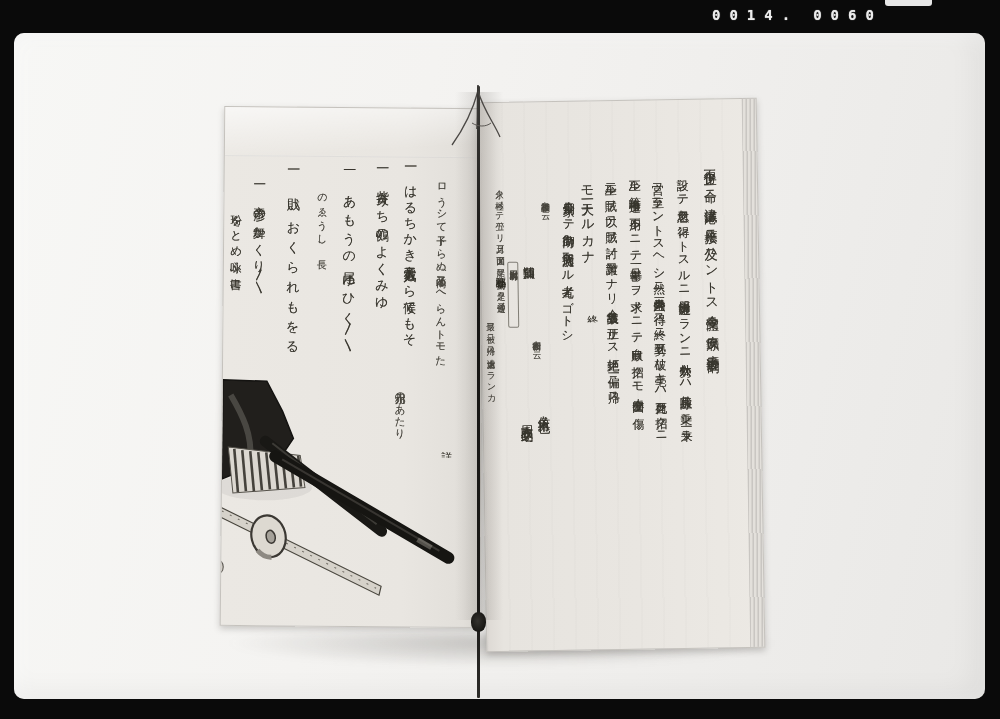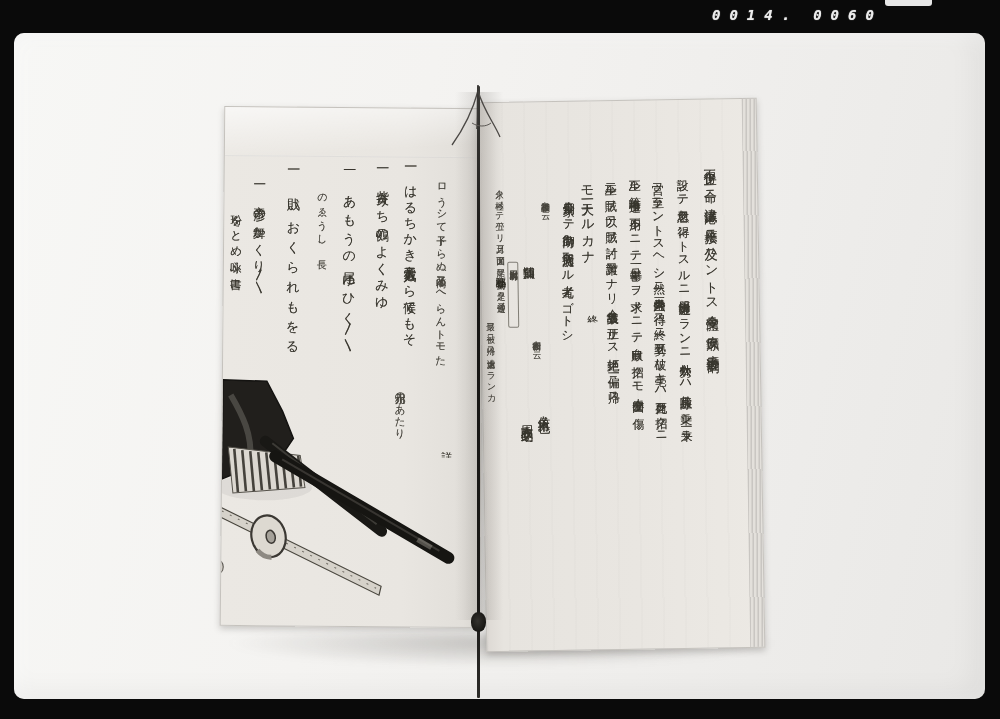--- a/index.html
+++ b/index.html
@@ -18,21 +18,20 @@
   .film-notch{
     position:absolute;left:885px;top:0;width:47px;height:6px;
     background:#e6e6e6;border-radius:0 0 3px 3px;
   }
   .counter{
     position:absolute;left:712px;top:7px;
     color:#ececec;font-family:"DejaVu Sans Mono",monospace;
     font-size:14px;font-weight:bold;letter-spacing:9px;
     text-shadow:0 0 1px rgba(255,255,255,.75);
     filter:blur(.2px);
-    font-style:italic;
   }
   .counter .grp2{margin-left:14px;}
   
   .page{
     position:absolute;overflow:hidden;
     box-shadow:0 3px 6px rgba(70,68,64,0.25);
   }
   .page-left{
     left:208px;top:74px;width:258px;height:518px;
     transform:rotate(0.5deg);

